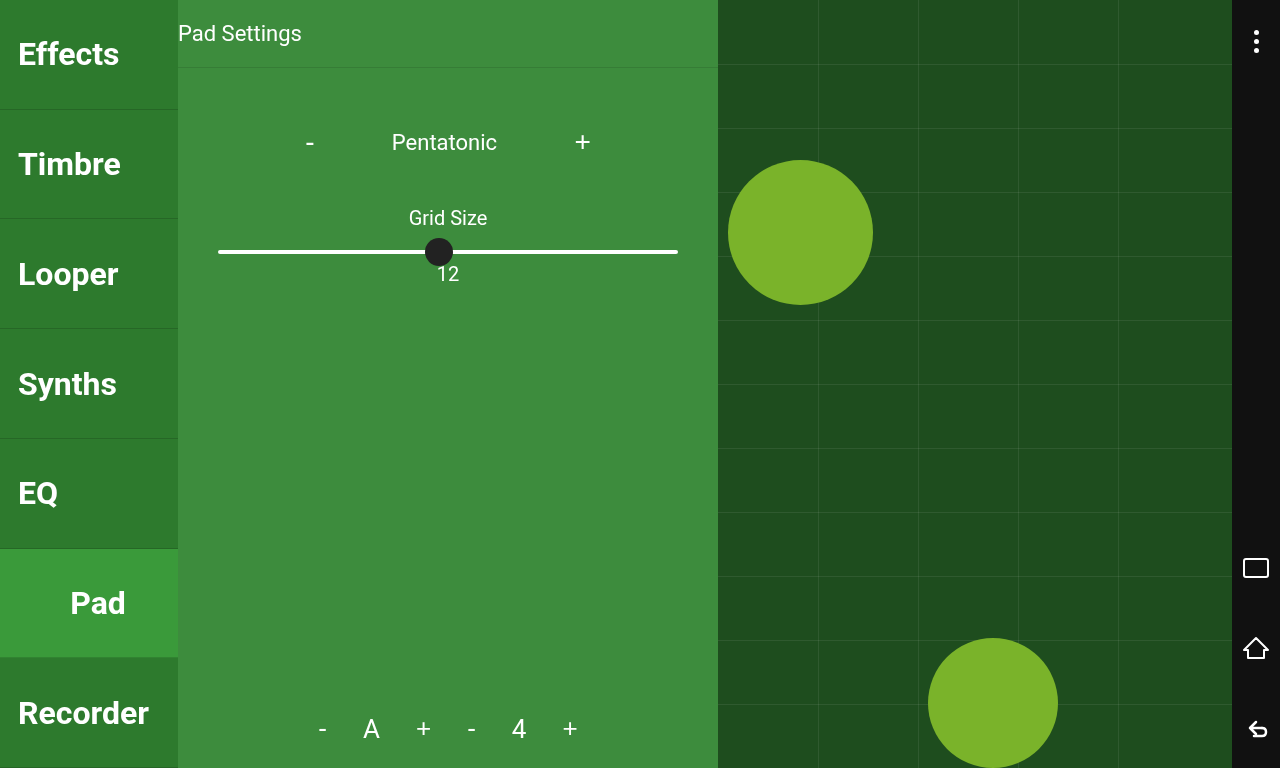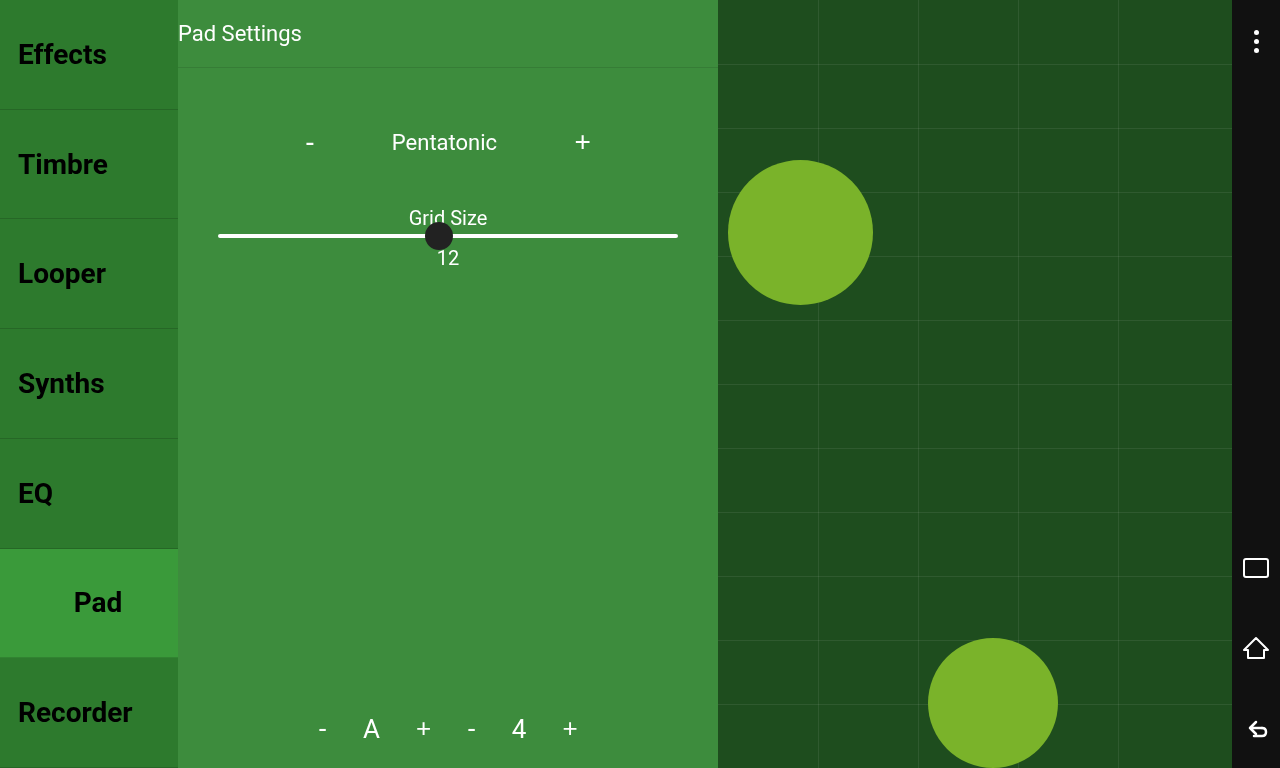--- a/index.html
+++ b/index.html
@@ -30,22 +30,22 @@
       cursor: pointer;
       border-bottom: 1px solid rgba(0,0,0,0.15);
     }
 
     .sidebar-item.active {
       background: #3a9a3a;
       justify-content: center;
     }
 
     .sidebar-item-label {
-      color: #000000;
-      font-size: 28px;
+      color: #ffffff;
+      font-size: 32px;
       font-weight: bold;
     }
 
     
     #main-panel {
       width: 540px;
       height: 768px;
       background: #3d8c3d;
       display: flex;
       flex-direction: column;
@@ -103,21 +103,21 @@
     .grid-size-section {
       margin-top: 40px;
       display: flex;
       flex-direction: column;
       align-items: center;
     }
 
     .grid-size-label {
       color: white;
       font-size: 20px;
-      margin-bottom: 4px;
+      margin-bottom: 20px;
     }
 
     .slider-container {
       width: 460px;
       position: relative;
       display: flex;
       align-items: center;
     }
 
     .slider-track {

